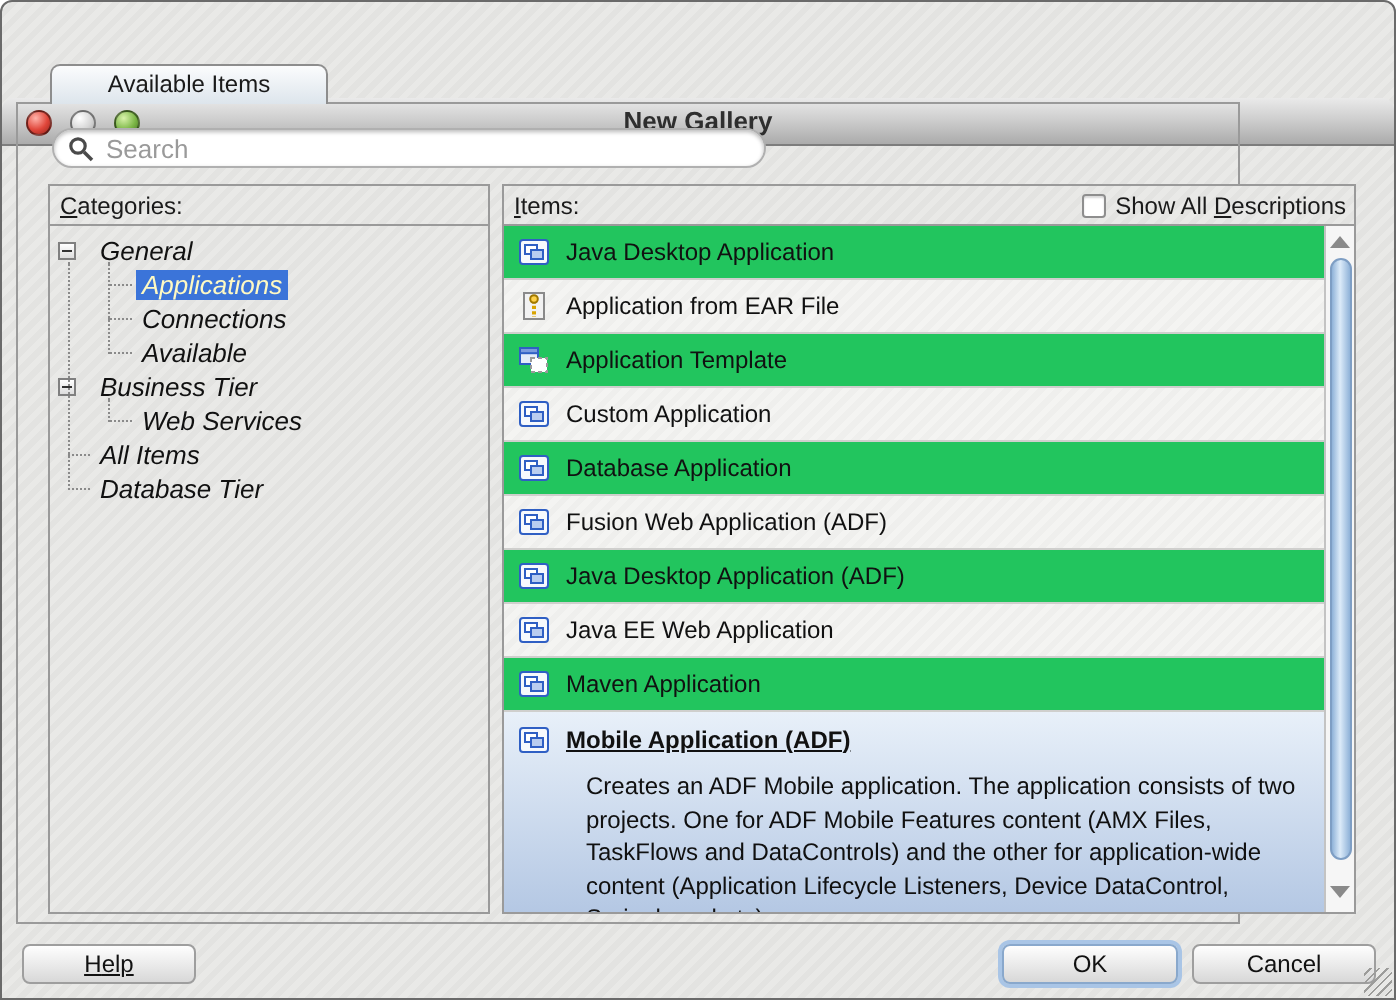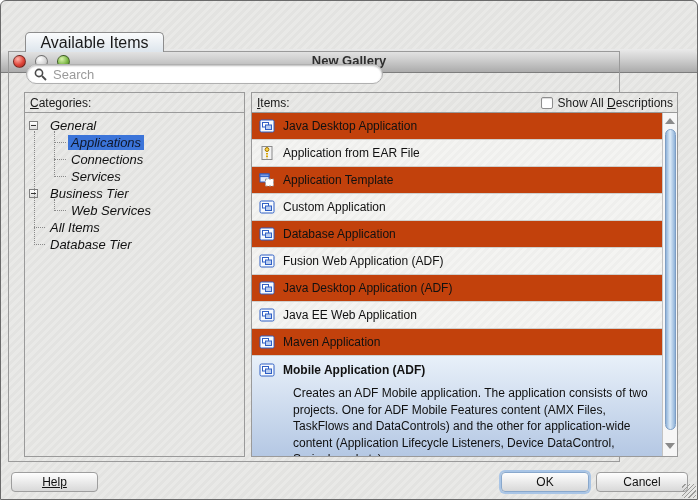--- a/index.html
+++ b/index.html
@@ -21,21 +21,21 @@
   }
   .light{position:absolute;top:6px;width:13px;height:13px;border-radius:50%;border:1px solid rgba(0,0,0,.45);}
   .light.red{left:12px;background:radial-gradient(circle at 35% 28%,#ffb3aa,#e0463a 55%,#93251c);}
   .light.gray{left:34px;background:radial-gradient(circle at 35% 28%,#ffffff,#d6d6d6 55%,#a8a8a8);}
   .light.green{left:56px;background:radial-gradient(circle at 35% 28%,#d9f3ab,#7cb747 55%,#44701f);}
   
   .tab{
     position:absolute;left:24px;top:31px;width:139px;height:20px;z-index:3;
     background:linear-gradient(#fbfcfd,#dde5ec);
     border:1px solid #8d8d8d;border-bottom:none;border-radius:5px 5px 0 0;
-    font-size:16px;color:#1a1a1a;text-align:center;line-height:19px;
+    font-size:12px;color:#1a1a1a;text-align:center;line-height:19px;
   }
   .tabpanel{
     position:absolute;left:7px;top:50px;width:612px;height:411px;z-index:2;
     border:1px solid #9a9a9a;
   }
   
   .search{
     position:absolute;left:17px;top:12px;width:357px;height:20px;
     background:#fff;border:1px solid #b0b0b0;border-radius:10px;
     box-shadow:inset 0 1px 2px rgba(0,0,0,.28);
@@ -59,42 +59,42 @@
   .u{text-decoration:underline;}
   .checkbox-wrap{display:flex;align-items:center;gap:5px;}
   .checkbox{
     width:12px;height:12px;background:#fff;border:1px solid #8e8e8e;border-radius:2px;
     box-shadow:inset 0 1px 1px rgba(0,0,0,.15);
   }
   
   .tree{position:absolute;left:0;top:20px;right:0;bottom:0;overflow:hidden;padding-top:4px;}
   .tree-row{position:relative;height:17px;line-height:17px;font-size:13px;color:#111;white-space:nowrap;font-style:italic;}
   .tree-label{padding:0 3px;}
-  .tree-label.selected{background:#3b74d9;color:#0f172a;}
+  .tree-label.selected{background:#3b74d9;color:#fef9c3;}
   .expander{
     position:absolute;left:4px;top:4px;width:9px;height:9px;background:linear-gradient(#fff,#ddd);
     border:1px solid #808080;
   }
   .expander::after{content:"";position:absolute;left:1px;top:3px;width:5px;height:1px;background:#333;}
   .stub{position:absolute;top:8px;border-top:1px dotted #8a8a8a;}
   .vline{position:absolute;border-left:1px dotted #8a8a8a;width:0;}
   
-  .list{position:absolute;left:0;top:20px;right:0;bottom:0;background:#c2410c;overflow:hidden;}
+  .list{position:absolute;left:0;top:20px;right:0;bottom:0;background:#22c55e;overflow:hidden;}
   .item-row{
     height:27px;display:flex;align-items:center;padding-left:7px;gap:8px;
     border-bottom:1px solid #cfcfcd;font-size:12px;color:#111;
   }
   .item-row.even{background:repeating-linear-gradient(135deg,#f4f4f2 0 3px,#efefed 3px 6px);}
   .item-icon{width:16px;height:16px;flex:0 0 16px;}
   .item-selected{
     background:linear-gradient(#e8f0f9,#a9bfdf);
     border-bottom:1px solid #9fb4d2;
   }
   .item-selected .item-row{border-bottom:none;background:transparent;}
-  .item-selected .item-label{font-weight:bold;}
+  .item-selected .item-label{font-weight:bold;text-decoration:underline;}
   .item-desc{
     padding:2px 14px 10px 41px;font-size:12px;line-height:16.5px;color:#101010;
   }
   
   .scrollbar{
     position:absolute;top:20px;right:0;bottom:0;width:15px;
     background:#f6f6f6;border-left:1px solid #c3c3c3;
   }
   .sb-arrow{position:absolute;left:2px;width:0;height:0;border-left:5px solid transparent;border-right:5px solid transparent;}
   .sb-up{top:5px;border-bottom:6px solid #8a8a8a;}
@@ -145,21 +145,21 @@
     </div>
 
     <div class="panel panel-cats">
       <div class="panel-header">
         <span><span class="u">C</span><span>ategories:</span></span>
       </div>
       <div class="tree">
           <div class="tree-row" style="padding-left: 22px;"><span class="expander"></span><span class="tree-label">General</span></div>
           <div class="tree-row" style="padding-left: 43px;"><span class="stub" style="left: 29px; width: 12px;"></span><span class="tree-label selected">Applications</span></div>
           <div class="tree-row" style="padding-left: 43px;"><span class="stub" style="left: 29px; width: 12px;"></span><span class="tree-label">Connections</span></div>
-          <div class="tree-row" style="padding-left: 43px;"><span class="stub" style="left: 29px; width: 12px;"></span><span class="tree-label">Services</span></div>
+          <div class="tree-row" style="padding-left: 43px;"><span class="stub" style="left: 29px; width: 12px;"></span><span class="tree-label">Available</span></div>
           <div class="tree-row" style="padding-left: 22px;"><span class="expander"></span><span class="tree-label">Business Tier</span></div>
           <div class="tree-row" style="padding-left: 43px;"><span class="stub" style="left: 29px; width: 12px;"></span><span class="tree-label">Web Services</span></div>
           <div class="tree-row" style="padding-left: 22px;"><span class="stub" style="left: 9px; width: 11px;"></span><span class="tree-label">All Items</span></div>
           <div class="tree-row" style="padding-left: 22px;"><span class="stub" style="left: 9px; width: 11px;"></span><span class="tree-label">Database Tier</span></div>
           <div class="vline" style="left: 9px; top: 18px; height: 114px;"></div>
           <div class="vline" style="left: 29px; top: 18px; height: 46px;"></div>
           <div class="vline" style="left: 29px; top: 86px; height: 12px;"></div>
         </div>
     </div>
 

